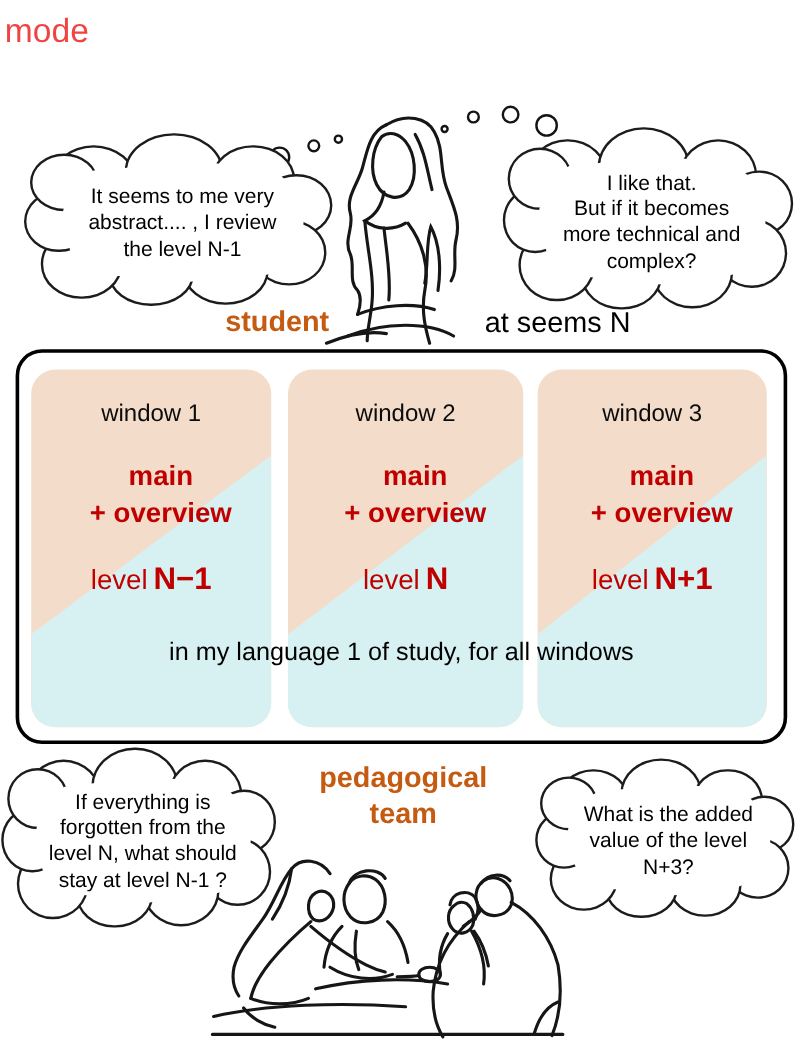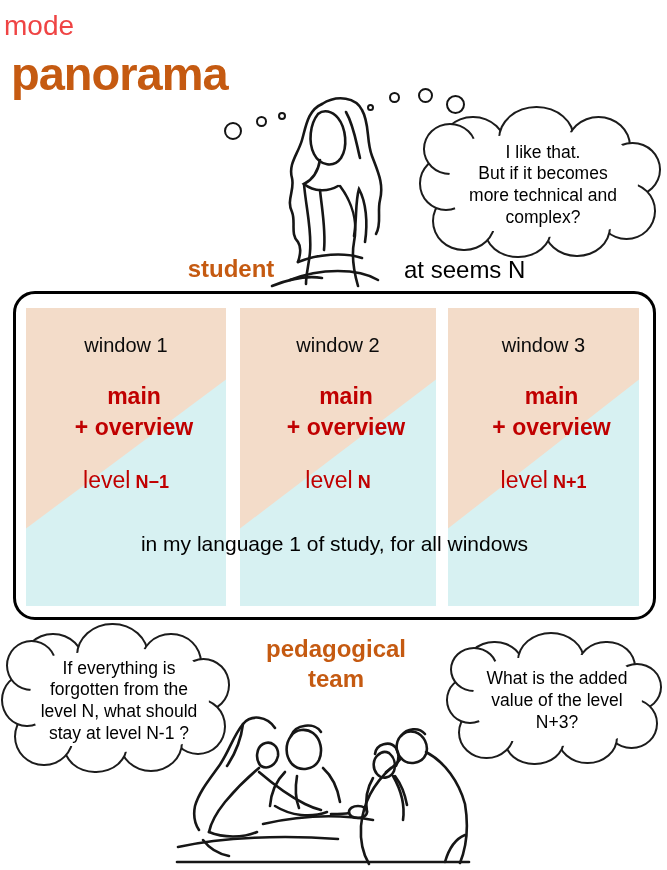--- a/index.html
+++ b/index.html
@@ -53,49 +53,48 @@
   .cloud .txt{
     position:absolute;inset:0;z-index:3;display:flex;align-items:center;justify-content:center;
     text-align:center;font-size:17.5px;line-height:1.24;color:#000;white-space:pre-line;
   }
   
   .board{
     position:absolute;left:13px;top:291px;width:643px;height:329px;background:#fff;
     border:3px solid #000;border-radius:22px;z-index:2;
   }
   .panel{
-    position:absolute;top:14px;height:298px;background:var(--panel-peach);overflow:hidden;
+    position:absolute;top:14px;height:298px;background:var(--panel-peach);overflow:hidden;border-radius:20px;
   }
   .panel .blue{
     position:absolute;inset:0;background:var(--panel-blue);
     clip-path:polygon(0 74%,100% 24%,100% 100%,0 100%);
   }
   .panel .content{position:relative;z-index:1;text-align:center;}
   .panel-1{left:10px;width:200px;}
   .panel-2{left:224px;width:196px;}
   .panel-3{left:432px;width:191px;}
   .win-title{margin-top:26px;font-size:20px;color:#0b0b0b;}
   .win-main{margin-top:24px;font-size:23px;font-weight:bold;color:var(--accent-red);line-height:31px;padding-left:16px;}
   .win-level{margin-top:24px;font-size:23px;color:var(--accent-red);}
-  .win-level b{font-size:18px;margin-left:5px;}
+  .win-level b{font-size:26px;margin-left:5px;}
   .board-note{
     position:absolute;left:0;top:238px;width:100%;text-align:center;
     font-size:21px;color:#000;z-index:2;
   }
   
   .illus{position:absolute;z-index:1;}
   .illus path{fill:none;stroke:#161616;stroke-width:2.6;stroke-linecap:round;}
 </style>
 </head>
 <body>
 
 <div class="page">
 
   <div class="mode-label">mode</div>
-  <div class="main-title">panorama</div>
 
   <svg class="illus" style="left:262px;top:90px;width:162px;height:202px;" viewBox="0 0 162 202">
     <path d="M60,14 C46,20 44,36 40,50 C36,64 26,74 30,88 C33,100 24,110 30,122 C34,132 28,144 36,152 C40,158 38,166 36,172"></path>
     <path d="M60,14 C76,4 94,8 100,20 C108,34 104,50 110,66 C116,82 122,94 118,110 C115,122 120,134 114,144"></path>
     <path d="M56,24 C48,34 46,52 52,64 C58,76 72,78 79,68 C86,57 84,38 76,28 C70,21 62,19 56,24"></path>
     <path d="M84,22 C92,36 94,52 98,68"></path>
     <path d="M58,70 C56,82 50,90 42,94 C52,102 66,102 76,96"></path>
     <path d="M42,94 C44,118 50,140 48,162 C47,174 44,184 44,194"></path>
     <path d="M58,100 C60,120 64,140 62,160"></path>
     <path d="M103,152 C106,132 104,112 97,99 C93,112 95,130 92,146"></path>
@@ -106,20 +105,37 @@
   </svg>
 
   <span class="tc" style="left:224px;top:122px;width:18px;height:18px;"></span>
   <span class="tc" style="left:256px;top:116px;width:11px;height:11px;"></span>
   <span class="tc" style="left:278px;top:112px;width:8px;height:8px;"></span>
   <span class="tc" style="left:367px;top:104px;width:7px;height:7px;"></span>
   <span class="tc" style="left:389px;top:92px;width:11px;height:11px;"></span>
   <span class="tc" style="left:418px;top:88px;width:15px;height:15px;"></span>
   <span class="tc" style="left:446px;top:95px;width:19px;height:19px;"></span>
 
+  <div class="cloud" style="left:32px;top:118px;width:240px;height:136px;">
+    <span class="txt">It seems to me very
+abstract.... , I review
+the level N-1</span>
+  <i class="b0"></i>
+      <i class="b1"></i>
+      <i class="b2"></i>
+      <i class="b3"></i>
+      <i class="b4"></i>
+      <i class="b5"></i>
+      <i class="b6"></i>
+      <i class="b7"></i>
+      <i class="b8"></i>
+      <i class="b9"></i>
+      <u class="c0"></u>
+      <u class="c1"></u>
+    </div>
   <div class="cloud" style="left:430px;top:113px;width:226px;height:144px;">
     <span class="txt">I like that.
 But if it becomes
 more technical and
 complex?</span>
   <i class="b0"></i>
       <i class="b1"></i>
       <i class="b2"></i>
       <i class="b3"></i>
       <i class="b4"></i>

